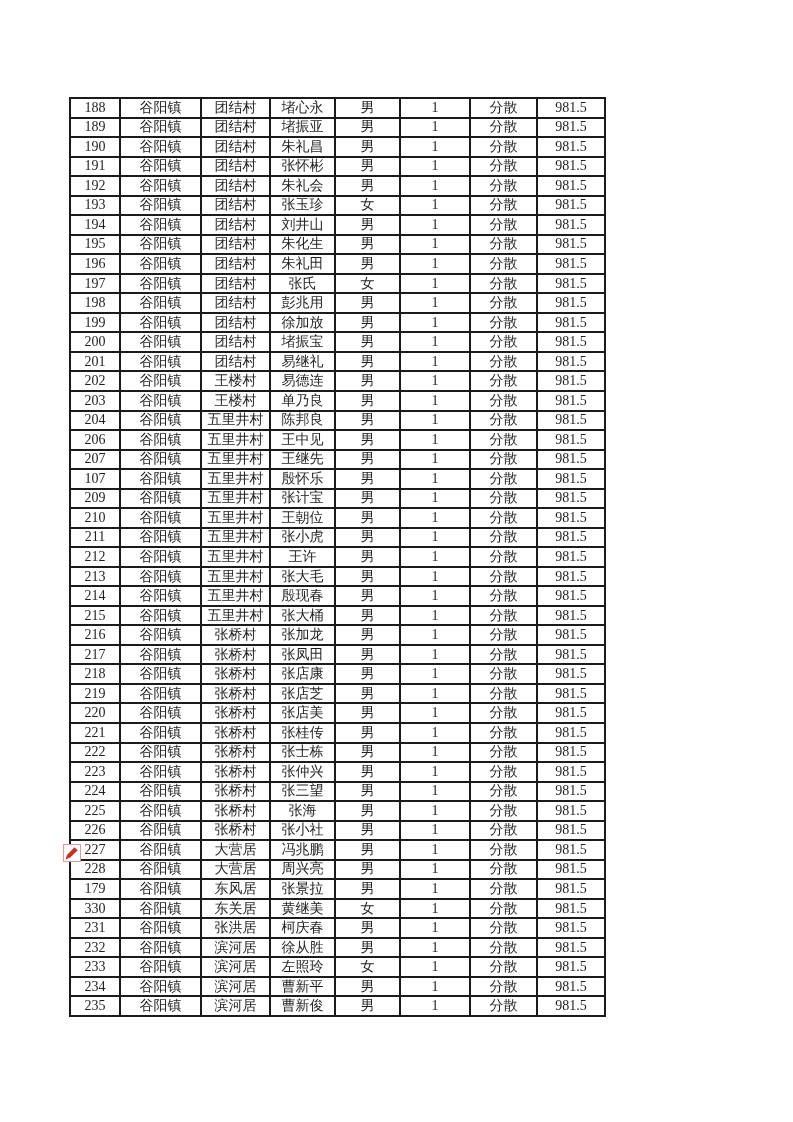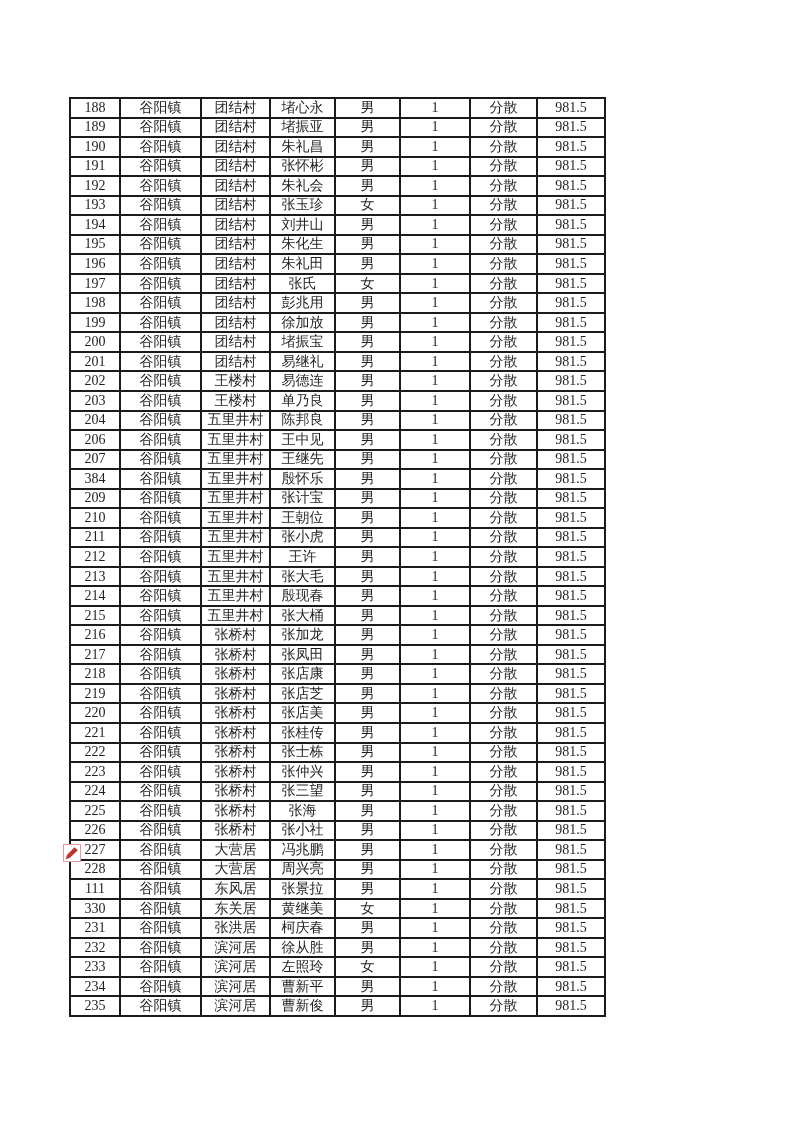--- a/index.html
+++ b/index.html
@@ -32,21 +32,21 @@
     border:2px solid var(--border);
     font-size:14px;
     line-height:1;
     padding:0;
     text-align:center;
     white-space:nowrap;
     overflow:hidden;
     color:var(--text);
   }
   td.col-index{text-align:right;padding-right:5px;}
-  td.col-town{text-align:left;padding-left:7px;border-radius:7px;}
+  td.col-town{text-align:left;padding-left:7px;}
   td.col-village{letter-spacing:0px;font-family:Liberation Serif, serif;}
   td.small{font-size:11px;margin-left:7px;}
   .marker{
     position:absolute;
     width:18px;height:18px;
     z-index:3;
     left:62px;top:845px;
   }
   .marker svg{display:block;}
 </style>
@@ -251,21 +251,21 @@
           <td class="col-index">207</td>
           <td class="col-town">谷阳镇</td>
           <td class="col-village">五里井村</td>
           <td class="col-name">王继先</td>
           <td class="col-gender">男</td>
           <td class="col-count">1</td>
           <td class="col-mode">分散</td>
           <td class="col-amount">981.5</td>
         </tr>
         <tr>
-          <td class="col-index">384</td>
+          <td class="col-index">107</td>
           <td class="col-town">谷阳镇</td>
           <td class="col-village">五里井村</td>
           <td class="col-name">殷怀乐</td>
           <td class="col-gender">男</td>
           <td class="col-count">1</td>
           <td class="col-mode">分散</td>
           <td class="col-amount">981.5</td>
         </tr>
         <tr>
           <td class="col-index">209</td>
@@ -461,21 +461,21 @@
           <td class="col-index">228</td>
           <td class="col-town">谷阳镇</td>
           <td class="col-village">大营居</td>
           <td class="col-name">周兴亮</td>
           <td class="col-gender">男</td>
           <td class="col-count">1</td>
           <td class="col-mode">分散</td>
           <td class="col-amount">981.5</td>
         </tr>
         <tr>
-          <td class="col-index">111</td>
+          <td class="col-index">179</td>
           <td class="col-town">谷阳镇</td>
           <td class="col-village">东风居</td>
           <td class="col-name">张景拉</td>
           <td class="col-gender">男</td>
           <td class="col-count">1</td>
           <td class="col-mode">分散</td>
           <td class="col-amount">981.5</td>
         </tr>
         <tr>
           <td class="col-index">330</td>

